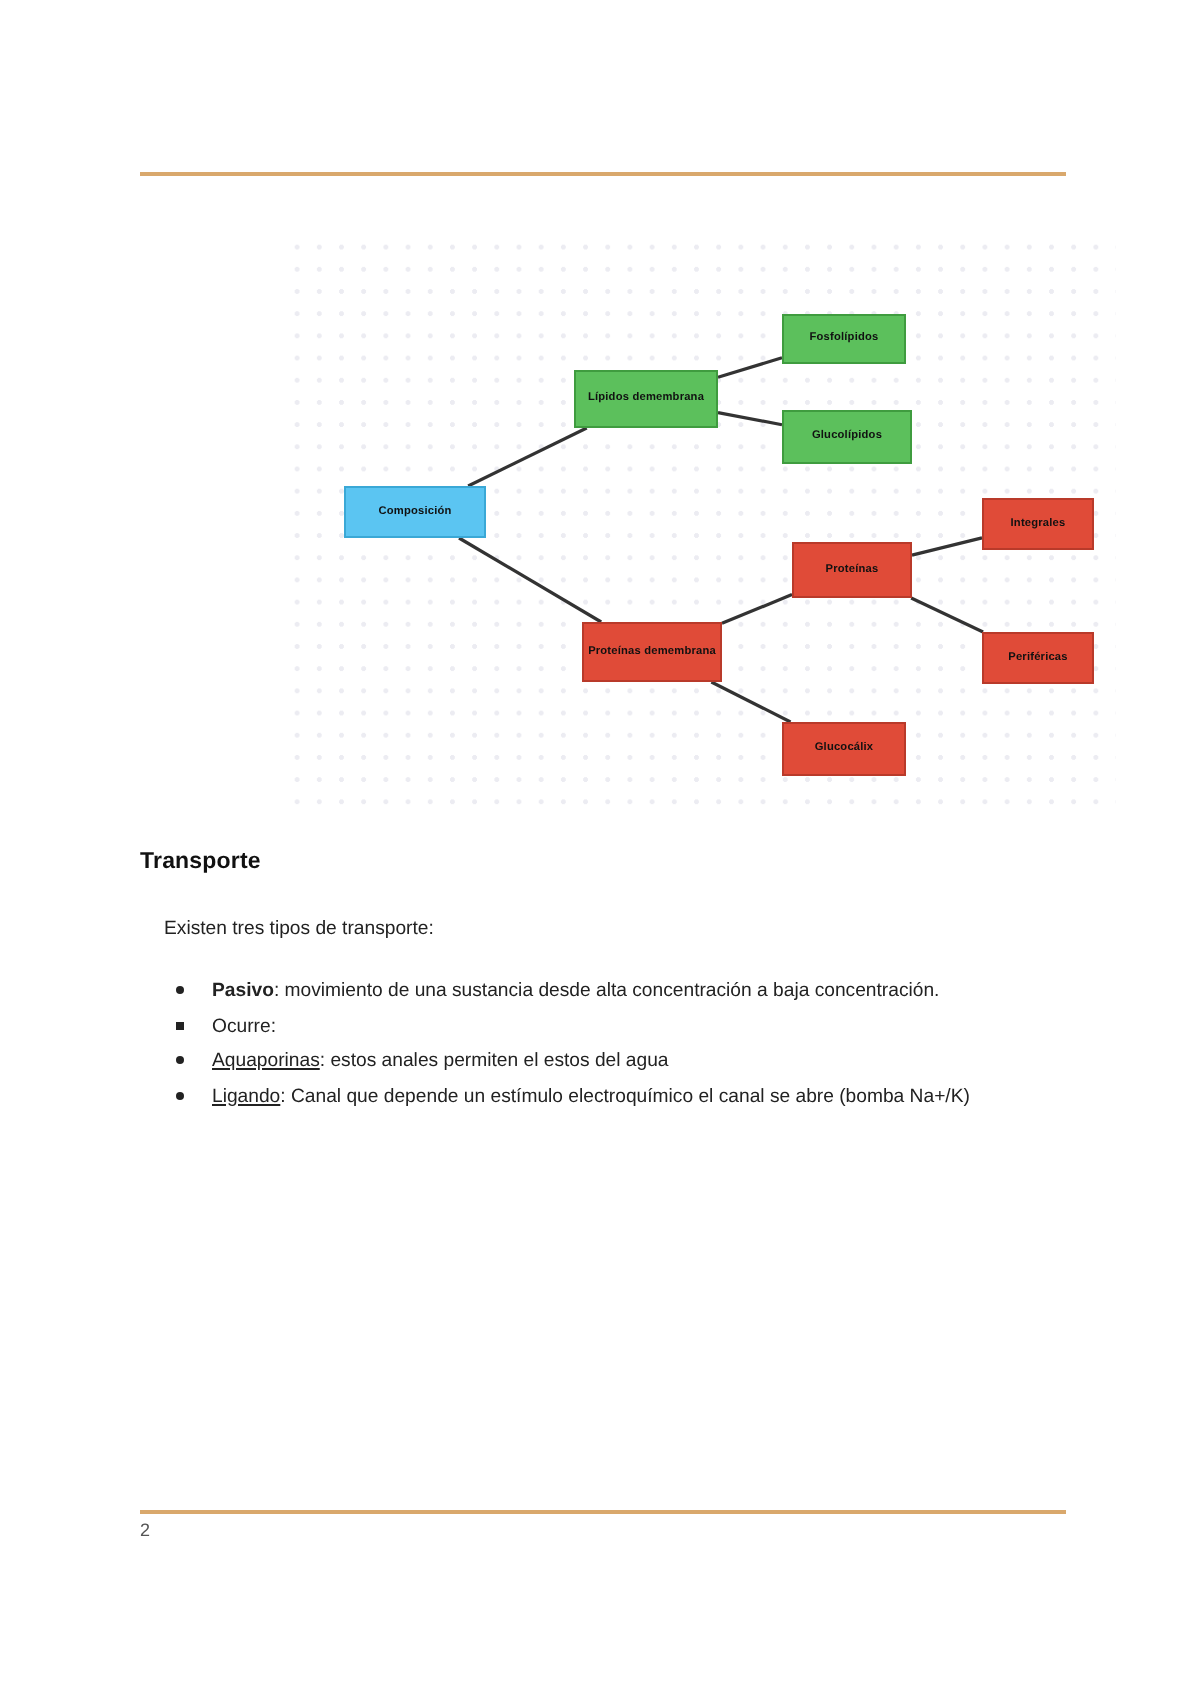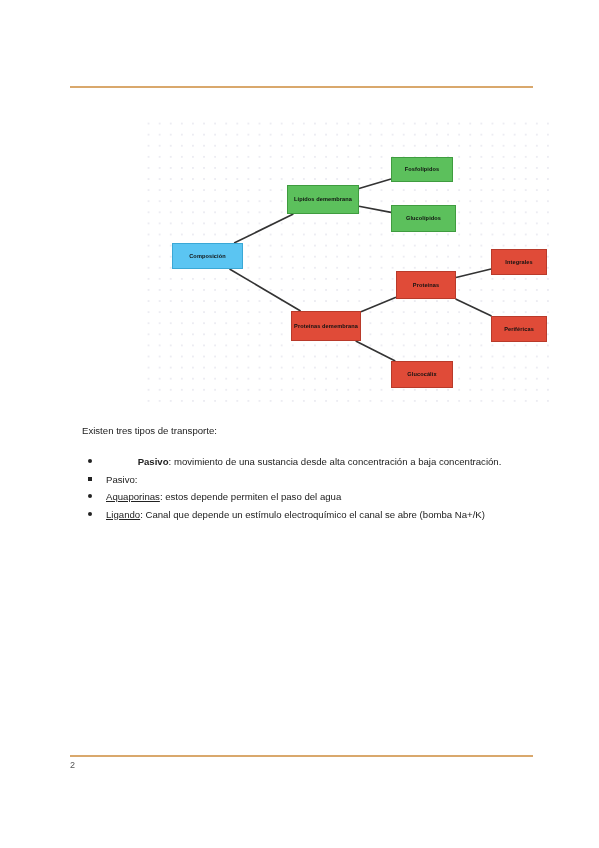--- a/index.html
+++ b/index.html
@@ -50,21 +50,21 @@
   .content{position:absolute;left:70px;top:425px;width:463px;}
   h2.section-title{
     margin:0 0 22px 0;font-size:11.5px;font-weight:bold;color:#111;
     letter-spacing:.1px;
   }
   p.lead{margin:0 0 18px 0;font-size:9.6px;color:#222;padding-left:12px;}
 
   ul{list-style:none;margin:0;padding:0;}
   li{position:relative;font-size:9.6px;color:#222;line-height:1.62;}
 
-  .lvl1{padding-left:36px;margin-bottom:2px;text-align:center;}
+  .lvl1{padding-left:36px;margin-bottom:2px;}
   .lvl1 > .bullet{position:absolute;left:18px;top:.52em;
     width:4px;height:4px;border-radius:50%;background:#222;}
   .lvl2{padding-left:36px;margin-bottom:2px;}
   .lvl2 > .bullet{position:absolute;left:18px;top:.46em;
     width:4.5px;height:4.5px;border-radius:50%;
     background:transparent;border:1px solid #222;box-sizing:border-box;}
   .lvl3{padding-left:36px;margin-bottom:2px;}
   .lvl3 > .bullet{position:absolute;left:18px;top:.58em;
     width:4px;height:4px;background:#222;}
   .lvl4{padding-left:36px;margin-bottom:2px;}
@@ -123,38 +123,39 @@
           <span>Periféricas</span>
         </div>
         <div class="node red" style="left: 248px; top: 243px; width: 62px; height: 27px;">
           <span>Glucocálix</span>
         </div>
       </div>
   </div>
 
   <div class="content">
 
+    <h2 class="section-title">Transporte</h2>
 
     <p class="lead">Existen tres tipos de transporte:</p>
 
     <ul>
       <li class="lvl1">
         <span class="bullet"></span>
         <b>Pasivo</b><span>: movimiento de una sustancia desde alta concentración a baja concentración.</span>
       </li>
 
 
       <li class="lvl3">
         <span class="bullet"></span>
-        <span>Pasivo:</span>
+        <span>Ocurre:</span>
       </li>
 
       <li class="lvl4">
         <span class="bullet"></span>
-        <u>Aquaporinas</u><span>: estos depende permiten el paso del agua</span>
+        <u>Aquaporinas</u><span>: estos anales permiten el estos del agua</span>
       </li>
 
 
       <li class="lvl4">
         <span class="bullet"></span>
         <u>Ligando</u><span>: Canal que depende un estímulo electroquímico el canal se abre (bomba Na+/K)</span>
       </li>
     </ul>
   </div>
 

